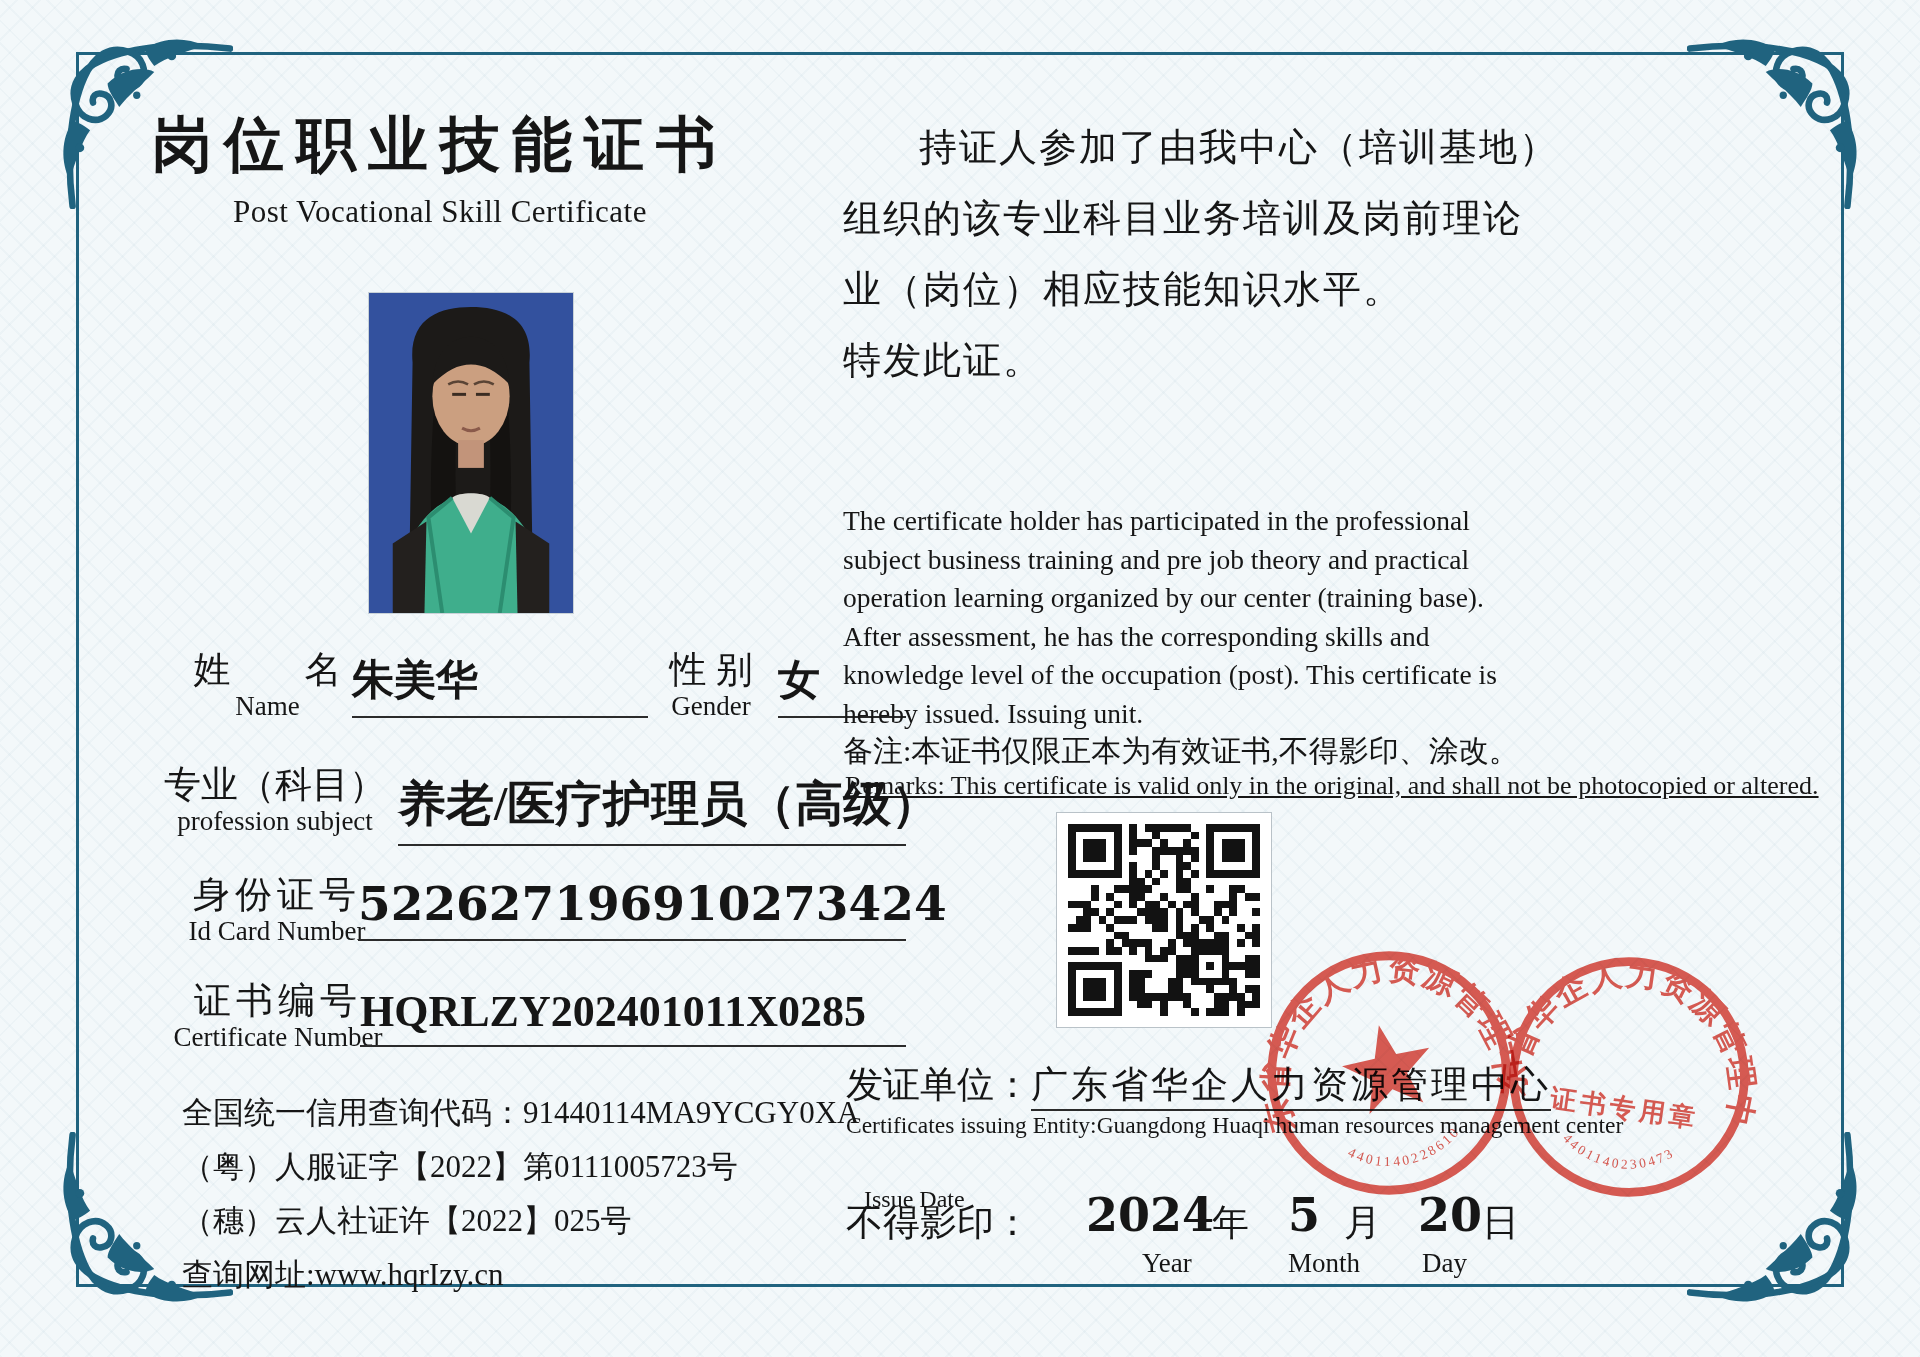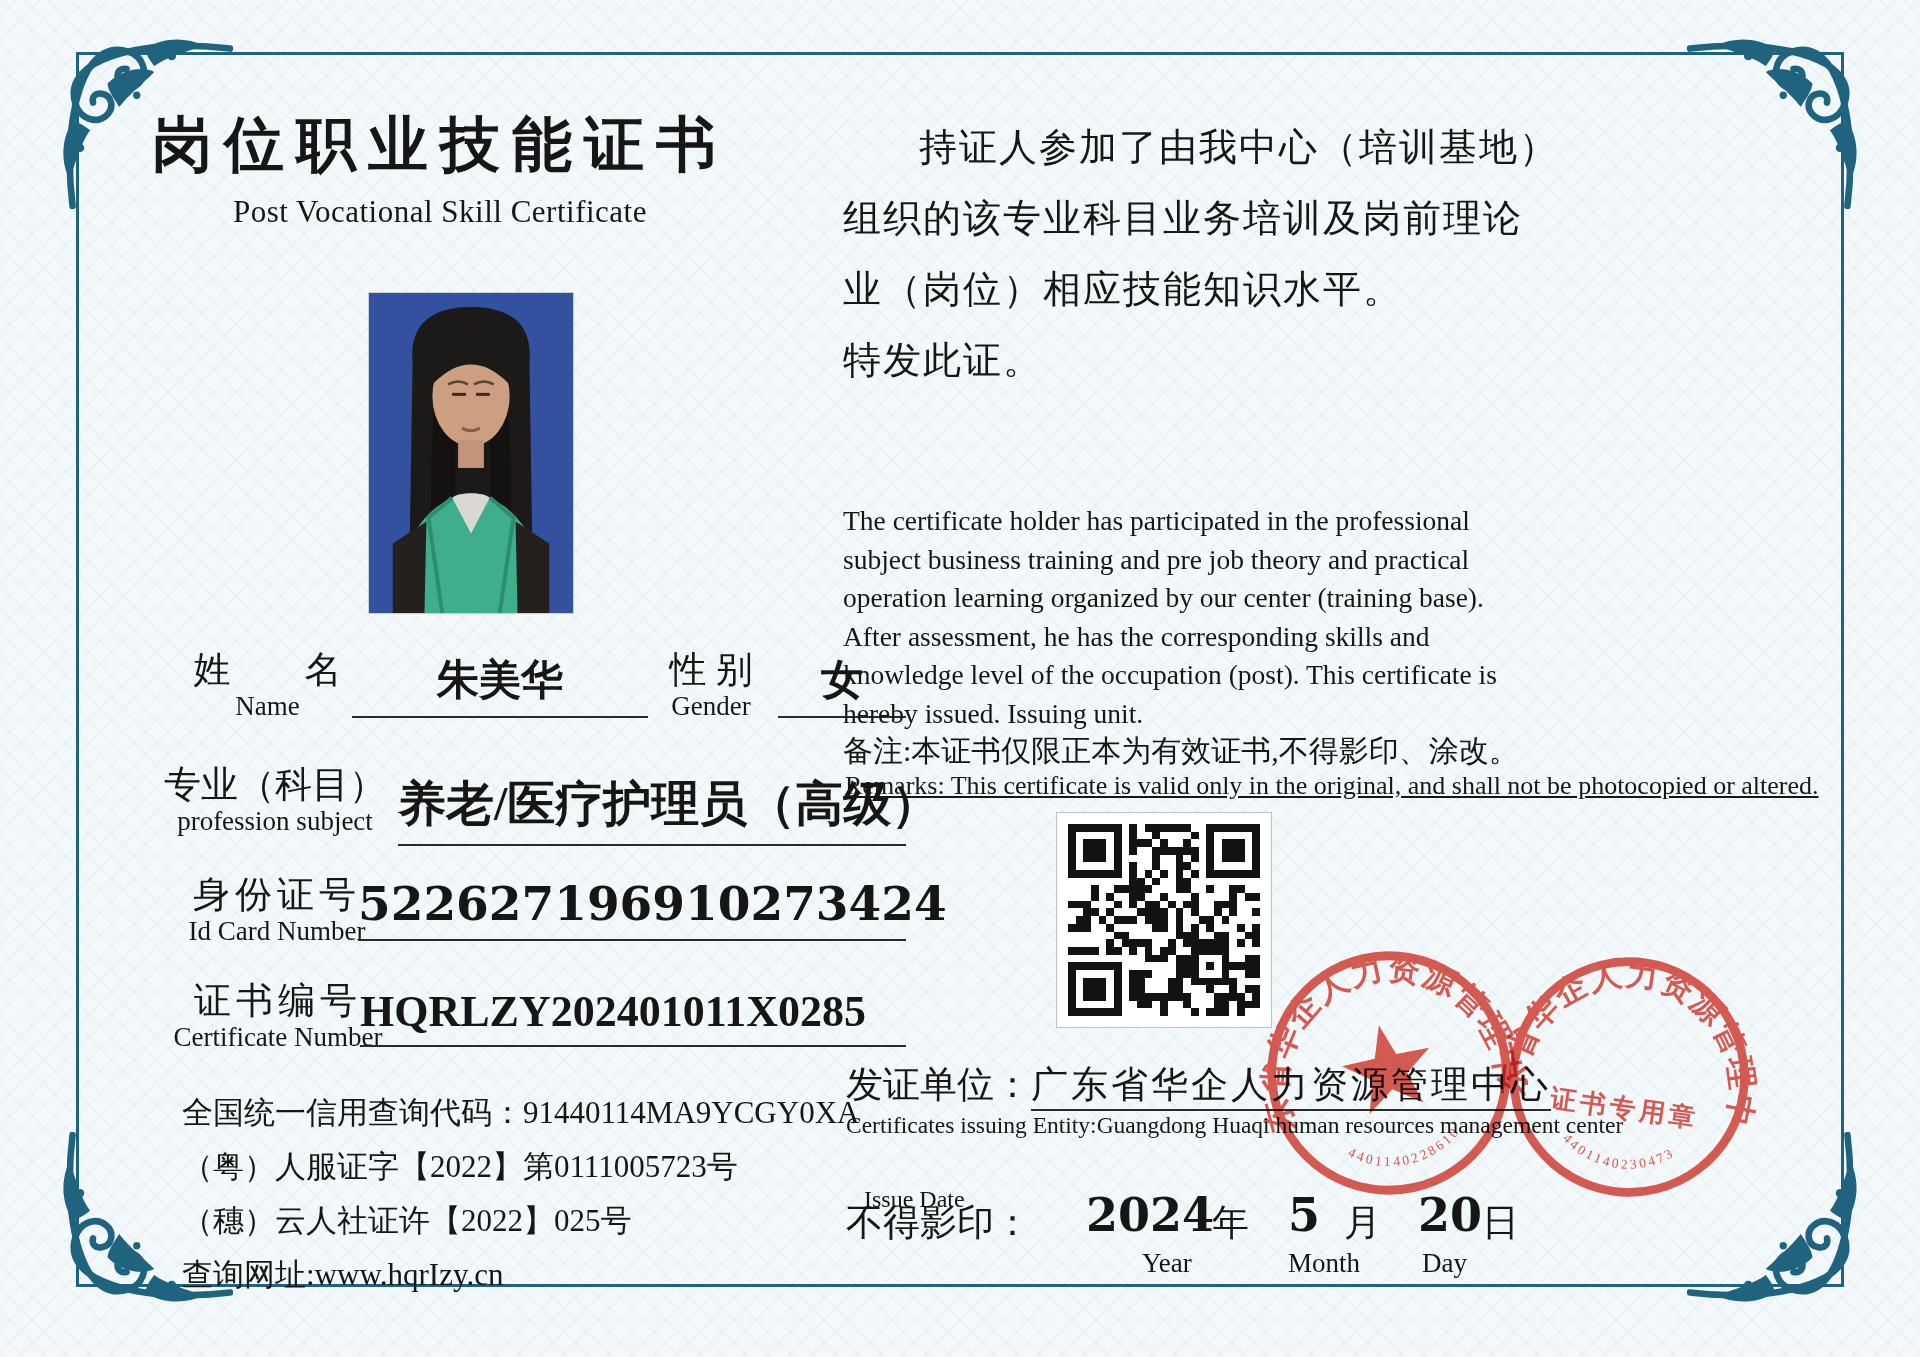--- a/index.html
+++ b/index.html
@@ -28,21 +28,21 @@
   .title-cn { font-size:60px; font-weight:700; letter-spacing:12px; white-space:nowrap; }
   .title-en { font-size:31px; margin-top:8px; letter-spacing:0.5px; }
 
   .photo { position:absolute; left:368px; top:292px; width:206px; height:322px;
            border:1px solid #c9d2d8; }
   .photo svg { width:100%; height:100%; display:block; }
 
   .flabel { position:absolute; text-align:center; }
   .flabel .cn { display:block; font-size:37px; white-space:nowrap; }
   .flabel .en { display:block; font-size:27px; margin-top:-4px; white-space:nowrap; }
-  .fvalue { position:absolute; border-bottom:2px solid #2b2b2b; text-align:center;
+  .fvalue { position:absolute; border-bottom:2px solid #2b2b2b; 
             font-weight:700; padding-bottom:8px; white-space:nowrap; }
 
   .registry { position:absolute; left:182px; top:1086px; width:660px;
               font-size:31px; line-height:54px; white-space:nowrap; }
 
   .body-cn { position:absolute; left:843px; top:112px; width:680px;
              font-size:38px; line-height:71px; letter-spacing:2px; white-space:nowrap; }
   .body-cn .indent { padding-left:76px; }
   .body-en { position:absolute; left:843px; top:502px; width:678px;
              font-size:27.5px; line-height:38.6px; }

